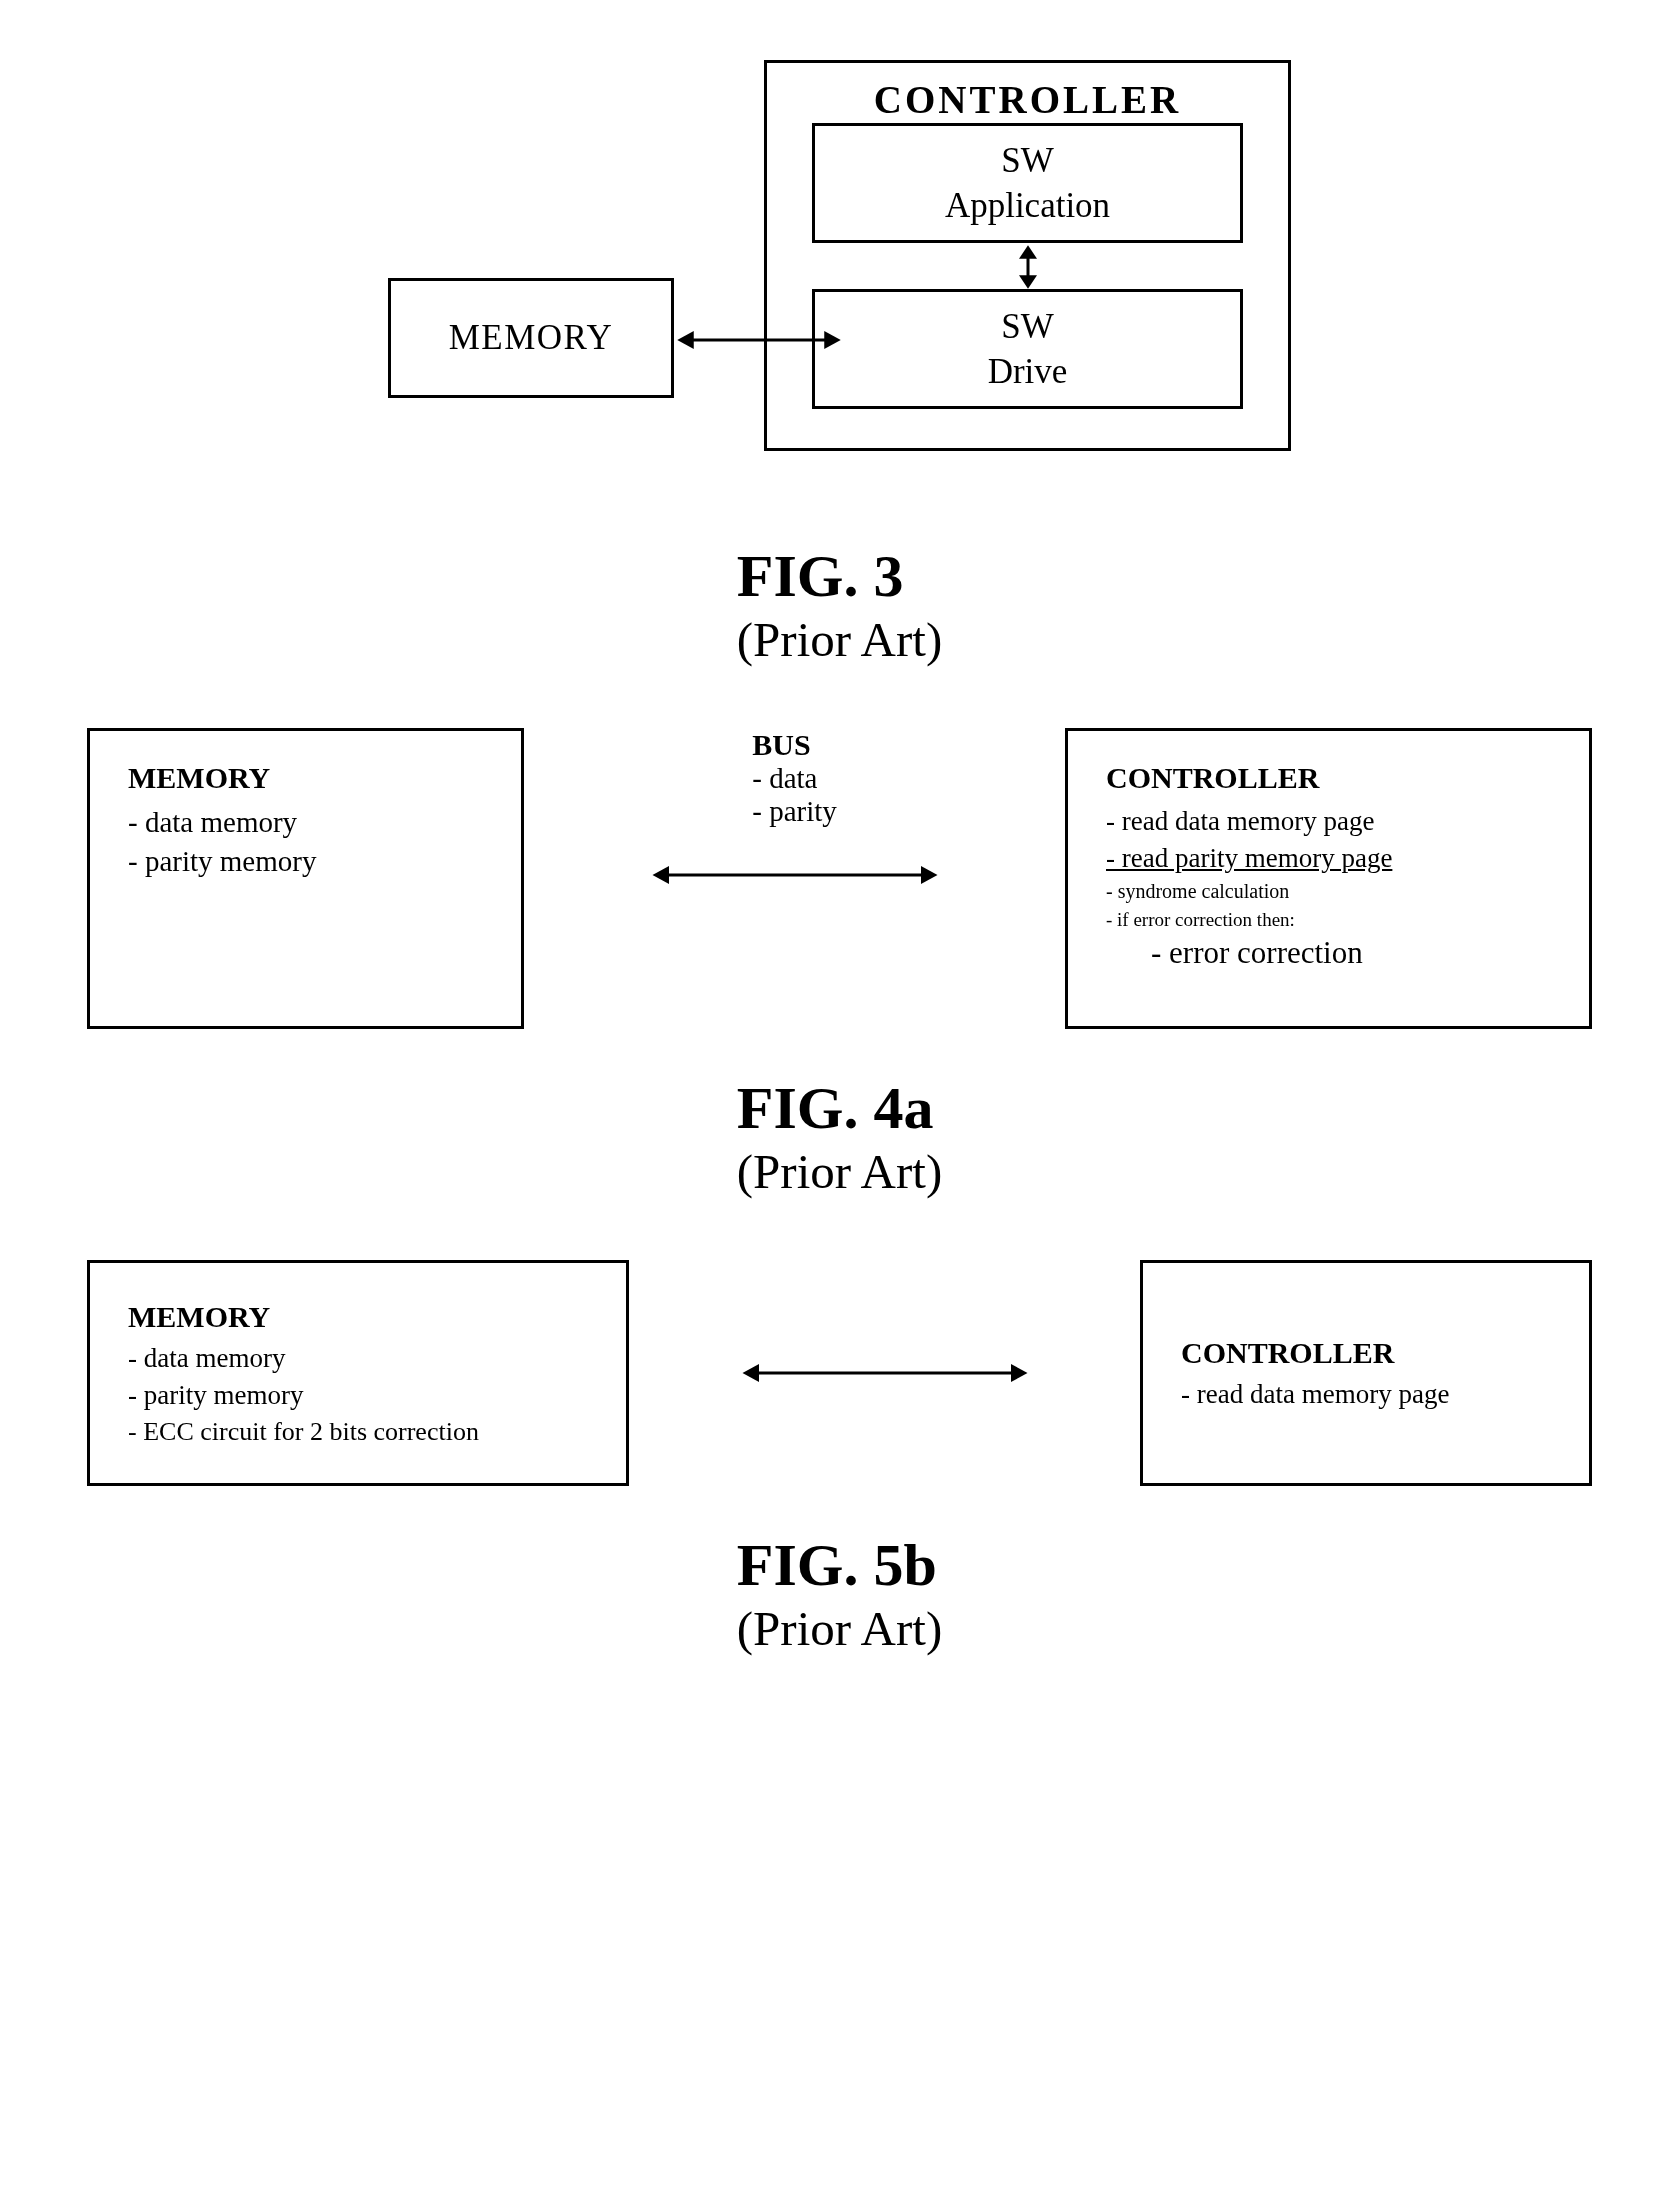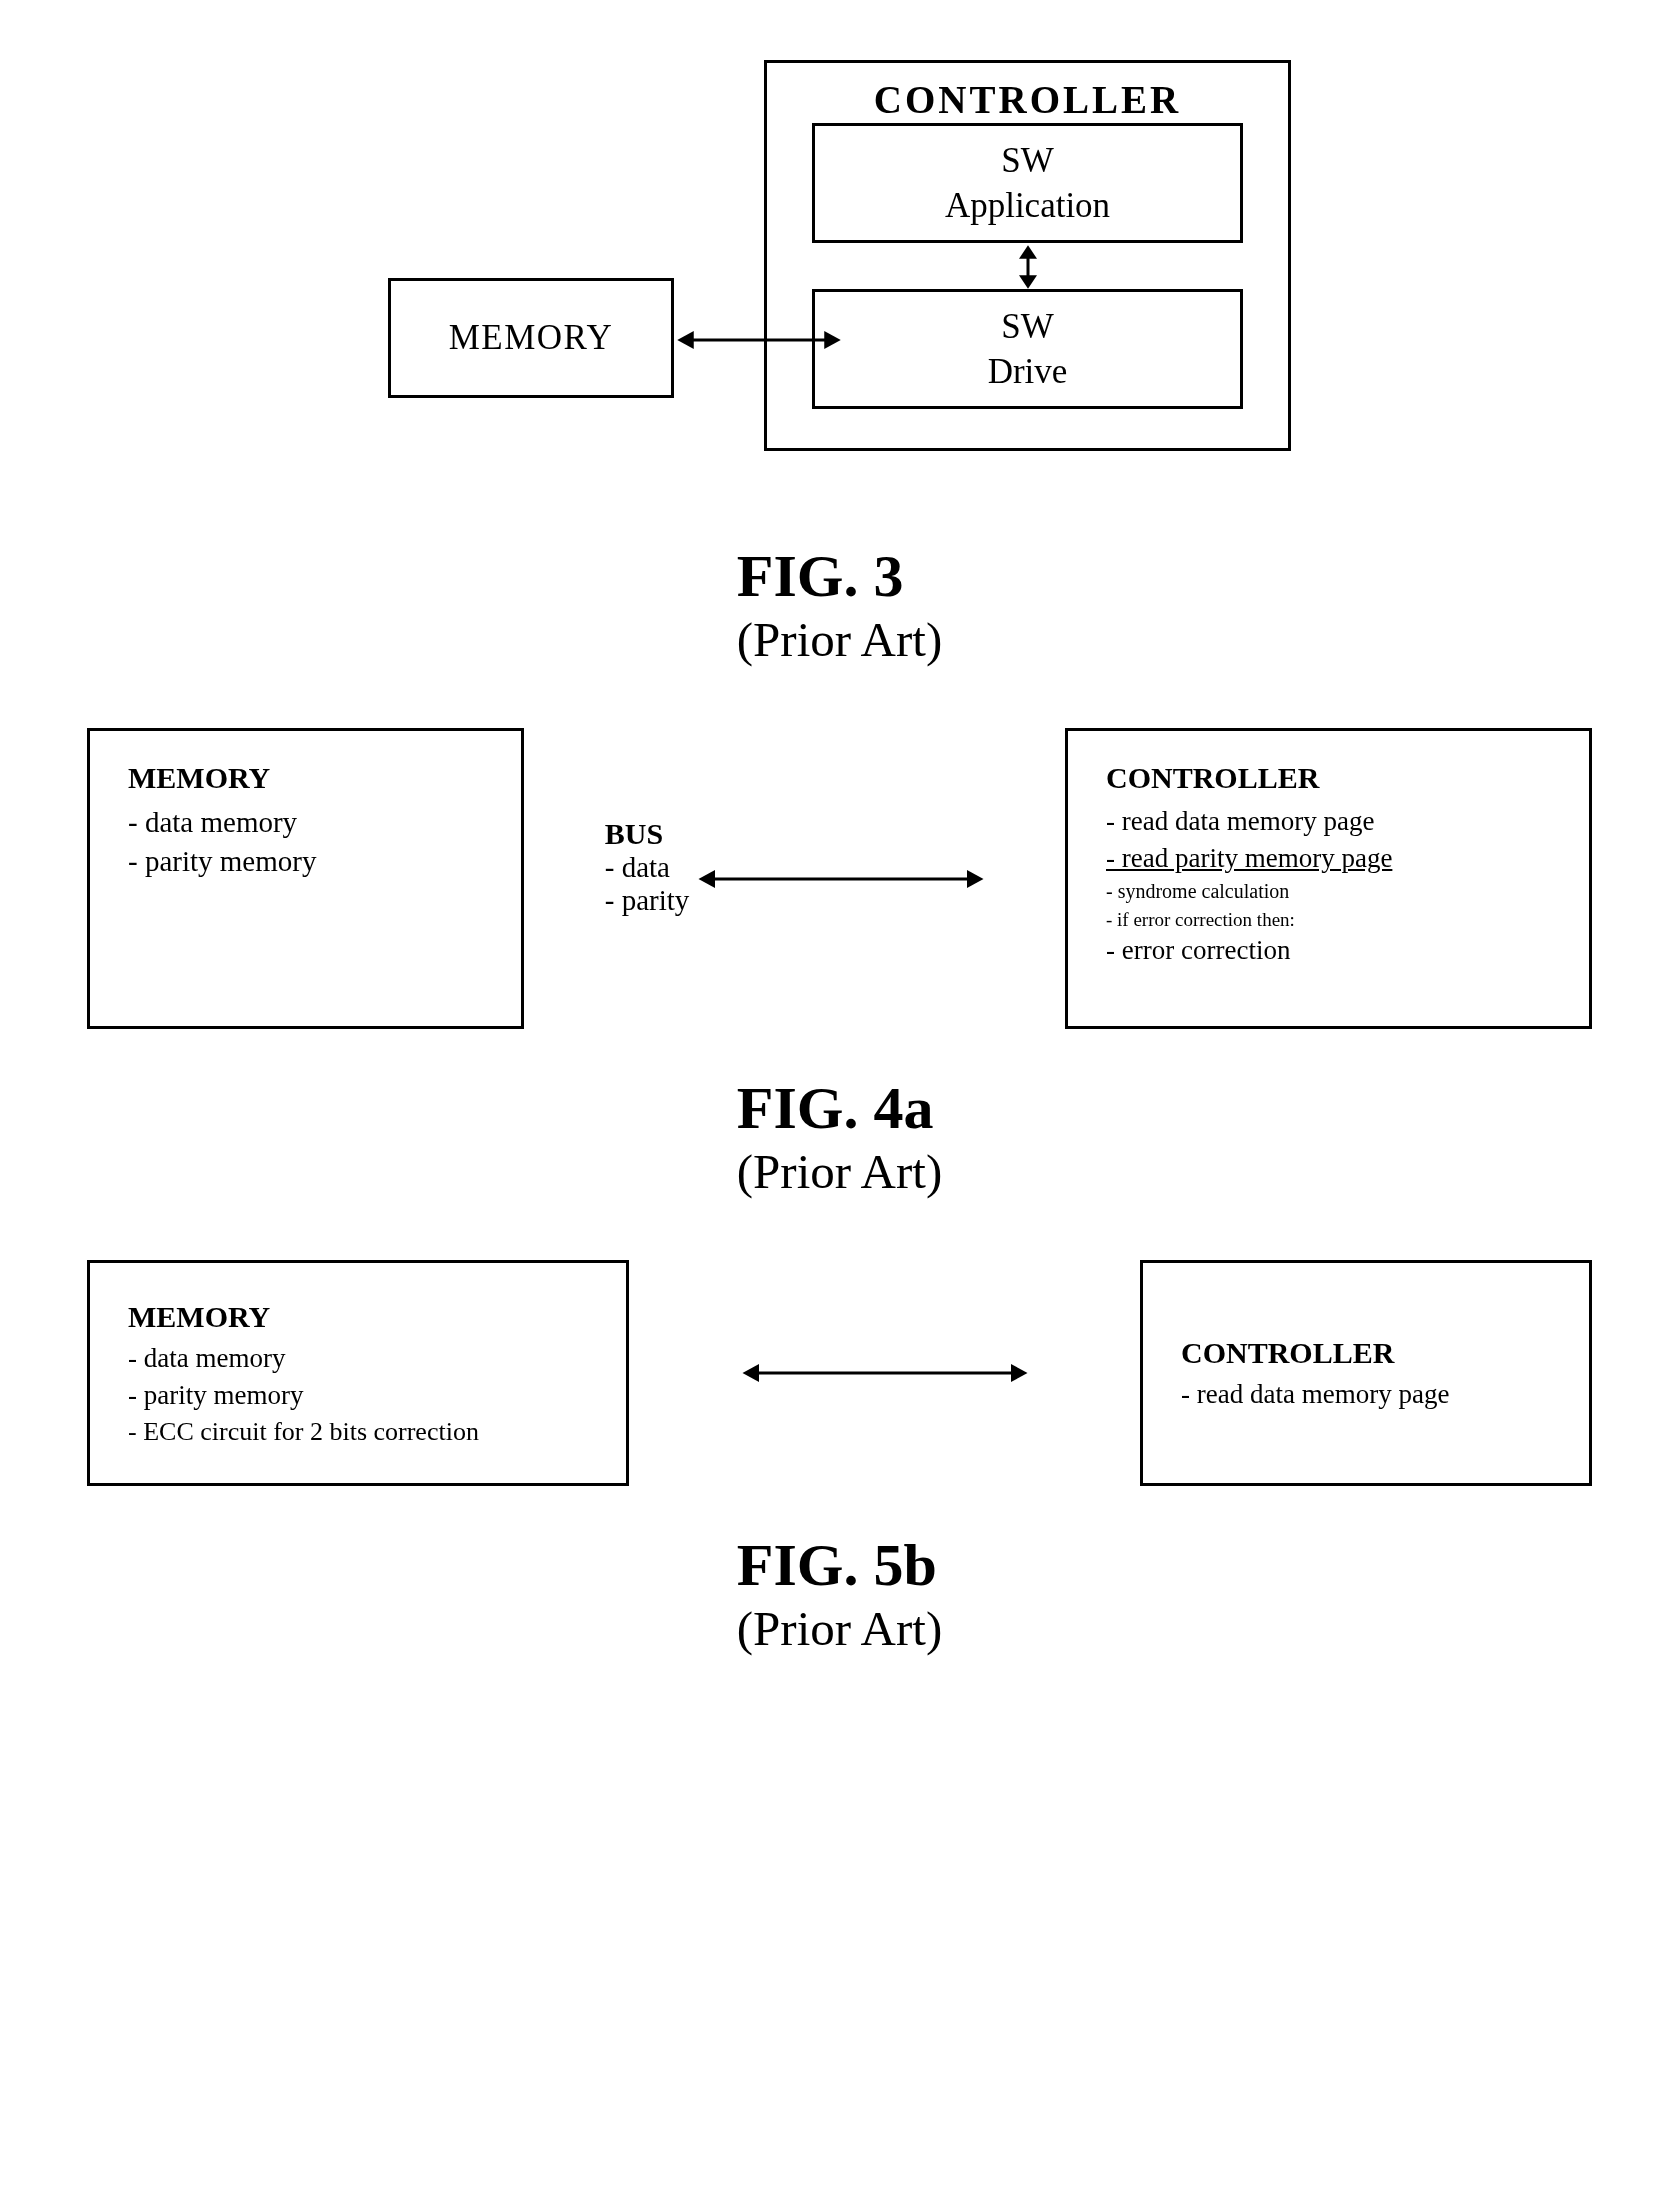--- a/index.html
+++ b/index.html
@@ -209,42 +209,42 @@
 
   <div class="fig4a-section">
     <div style="width:1505px; height:301px; display:flex; position:relative; margin-bottom:30px;">
 
       <div style="width:437px; border:3px solid #000; padding:30px 38px; flex-shrink:0;">
         <div style="font-size:30px; font-weight:bold; margin-bottom:11.3px;">MEMORY</div>
         <div style="font-size:29px; margin-bottom:6px;">- data memory</div>
         <div style="font-size:29px;">- parity memory</div>
       </div>
 
-      <div style="flex:1; display:flex; flex-direction:row; align-items:center; justify-content:center; gap:9px;">
+      <div style="flex:1; display:flex; flex-direction:column; align-items:center; justify-content:flex-start; gap:9px;">
 
         <div style="text-align:left; margin-bottom:22.6px;">
           <div style="font-size:30px; font-weight:bold;">BUS</div>
           <div style="font-size:29px;">- data</div>
           <div style="font-size:29px;">- parity</div>
         </div>
 
         <svg width="286" height="30" viewBox="0 0 380 40">
           <line x1="20" y1="20" x2="360" y2="20" stroke="#000" stroke-width="4"></line>
           <polygon points="0,20 22,8 22,32" fill="#000"></polygon>
           <polygon points="380,20 358,8 358,32" fill="#000"></polygon>
         </svg>
       </div>
 
       <div style="width:527px; border:3px solid #000; padding:30px 38px; flex-shrink:0;">
         <div style="font-size:30px; font-weight:bold; margin-bottom:11.3px;">CONTROLLER</div>
         <div style="font-size:27px; margin-bottom:6px;">- read data memory page</div>
         <div style="font-size:27px; margin-bottom:6px;text-decoration:underline;">- read parity memory page</div>
         <div style="font-size:20px; margin-bottom:6px;">- syndrome calculation</div>
         <div style="font-size:19px; margin-bottom:4px;">- if error correction then:</div>
-        <div style="font-size:27px; ">- error correction</div>
+        <div style="font-size:31px; margin-left:45px;">- error correction</div>
       </div>
 
     </div>
 
     <div class="fig-caption">
       <div class="fig-title">FIG. 4a</div>
       <div class="fig-subtitle">(Prior Art)</div>
     </div>
   </div>
 

